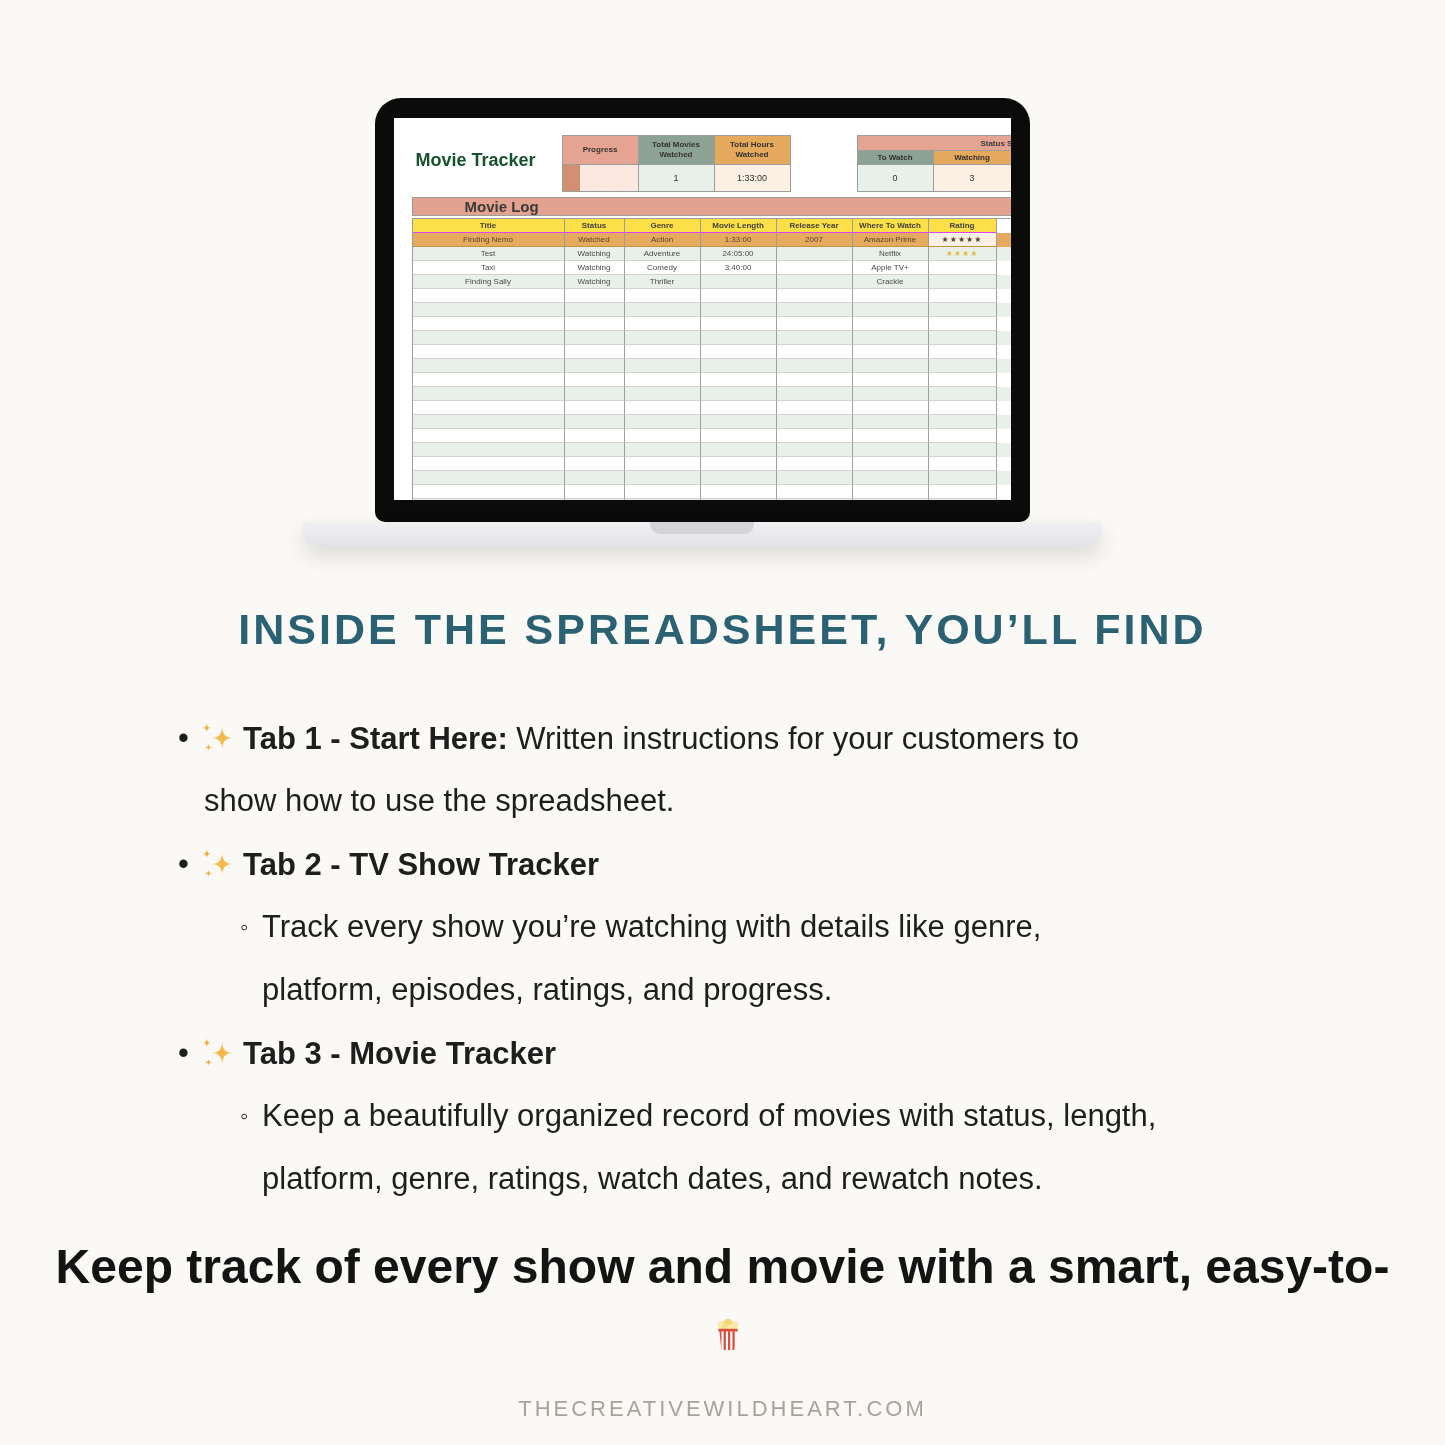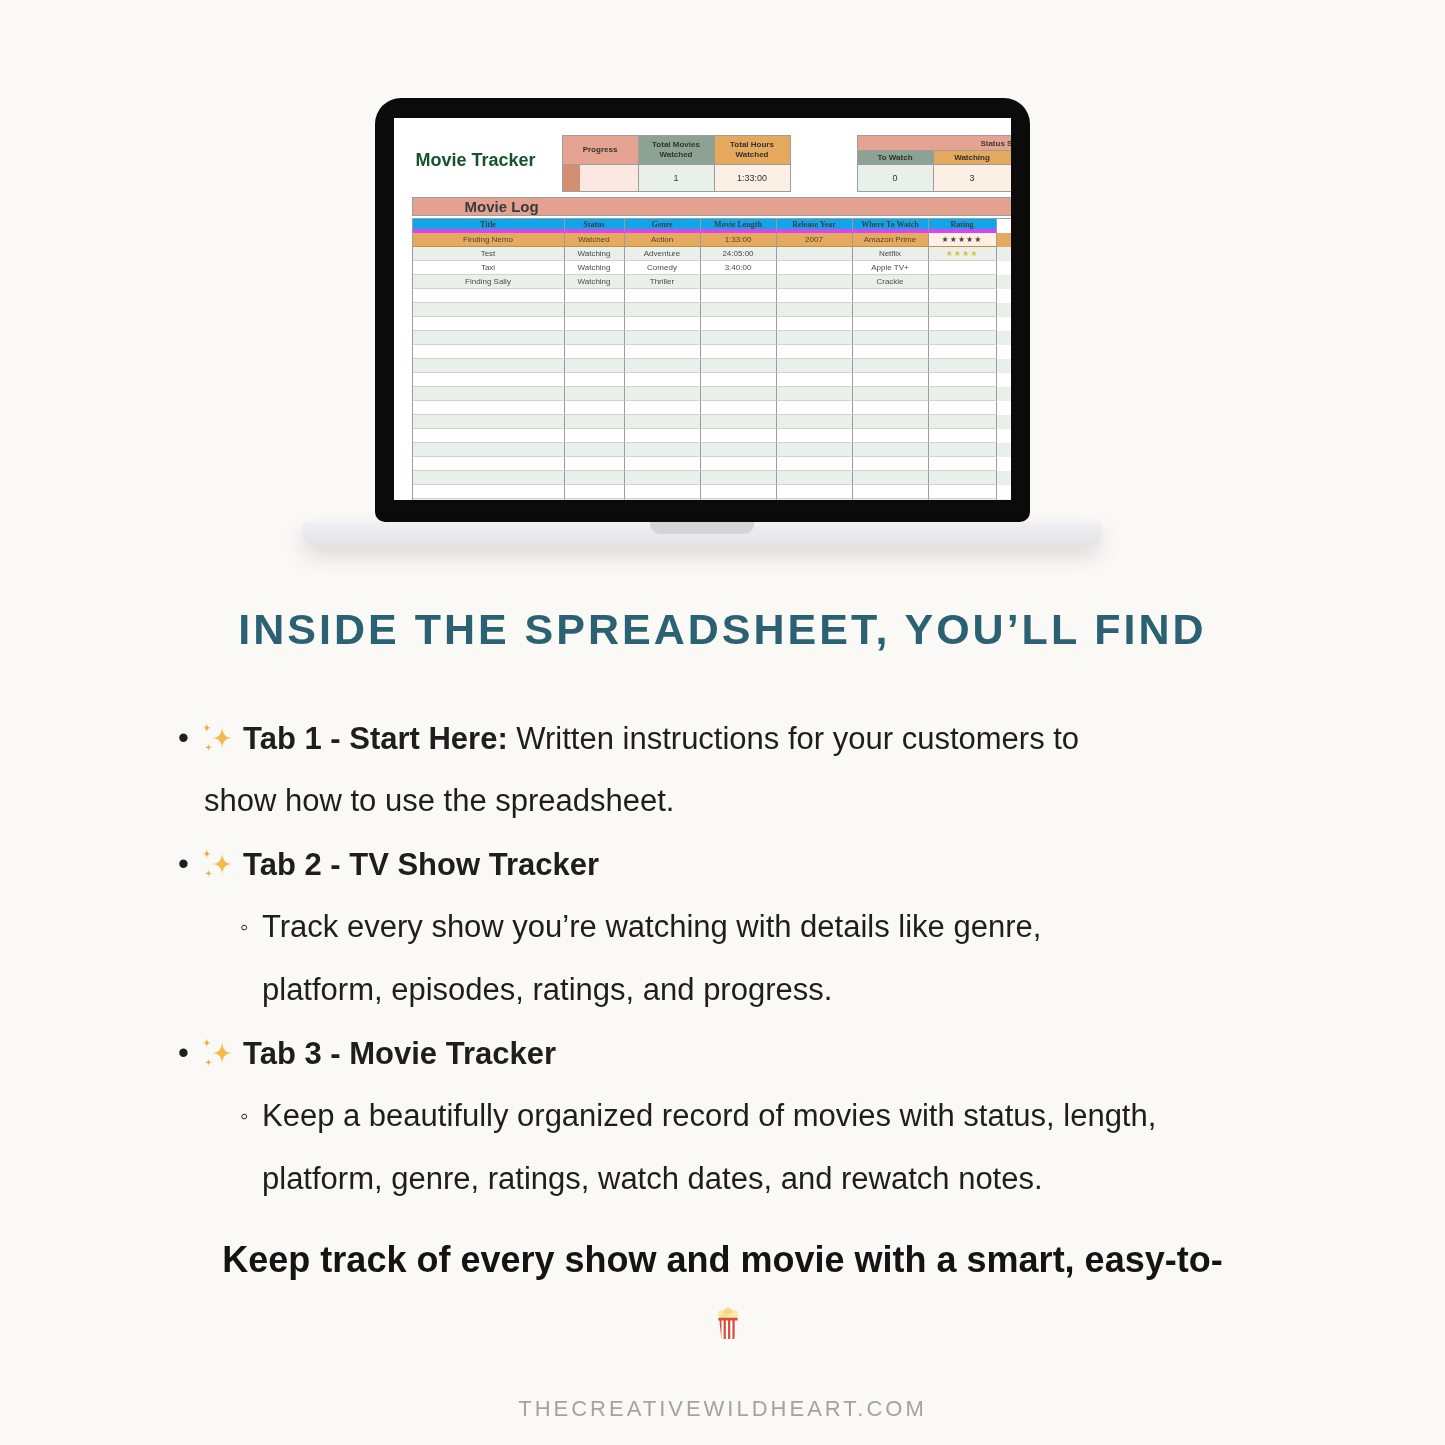--- a/index.html
+++ b/index.html
@@ -42,21 +42,21 @@
   .srow.vals .scell{height:27px;font-size:9px;color:#33322f;}
   .w1{width:76px}.w2{width:78px}
 
   .movielog{position:absolute;left:18px;top:79px;width:630px;}
   .log-bar{height:19px;background:#e3a28f;border:1px solid #9d9d9d;box-sizing:border-box;
            font-size:15px;font-weight:bold;color:#3b3b3b;display:flex;align-items:center;
            padding-left:52px;margin-bottom:2px;}
   .log-head{display:flex;border-left:1px solid #9d9d9d;border-top:1px solid #9d9d9d;}
   .lcell{box-sizing:border-box;border-right:1px solid #9d9d9d;display:flex;align-items:center;
          justify-content:center;height:14px;font-size:8px;color:#4a4a4a;overflow:hidden;white-space:nowrap;}
-  .lcell.head{background:#0ea5e9;font-weight:bold;color:#3f3f3f;border-bottom:4px solid #d946ef;font-family:Liberation Serif, serif;}
+  .lcell.head{background:#fde047;font-weight:bold;color:#3f3f3f;border-bottom:1px solid #d946ef;}
   .lrow{display:flex;border-left:1px solid #9d9d9d;}
   .lrow .lcell{border-bottom:1px solid #cfd4d0;}
   .lrow.white{background:#ffffff;}
   .lrow.mint{background:#e9f0ea;}
   .lrow.highlight{background:#e6aa5f;}
   .lrow.highlight .lcell{color:#53432a;border-bottom:1px solid #c3923f;}
   .c0{width:152px}.c1{width:60px}.c2,.c3,.c4,.c5{width:76px}.c6{width:68px}
   .stars{letter-spacing:1px;}
   .stars.cream{color:#f6ecc2;}
   .stars.gold{color:#e2bb45;}
@@ -64,21 +64,21 @@
   
   .heading{position:absolute;top:605px;left:0;width:100%;margin:0;text-align:center;
            font-size:43px;font-weight:bold;letter-spacing:3px;color:#2b6273;}
   .bline{position:absolute;left:0;width:100%;height:44px;font-size:31px;color:#1e1e1e;}
   .marker{position:absolute;top:0;}
   .marker.sub{font-size:24px;top:4px;color:#2a2a2a;}
   .ltext{position:absolute;top:0;white-space:nowrap;}
   .ltext b{font-weight:bold;}
   .sparkle{display:inline-block;width:34px;height:36px;vertical-align:-7px;margin-right:9px;}
   .closing{position:absolute;left:0;width:100%;text-align:center;font-weight:bold;
-           font-size:36px;color:#141414;white-space:nowrap;}
+           font-size:48px;color:#141414;white-space:nowrap;}
   .popcorn{display:inline-block;width:30px;height:34px;vertical-align:-5px;margin-left:10px;}
   .footer{position:absolute;top:1396px;left:0;width:100%;text-align:center;
           font-size:22px;letter-spacing:3px;color:#a6a39c;}
 </style>
 </head>
 <body>
 
 <div id="app">
 
   <div class="laptop">

